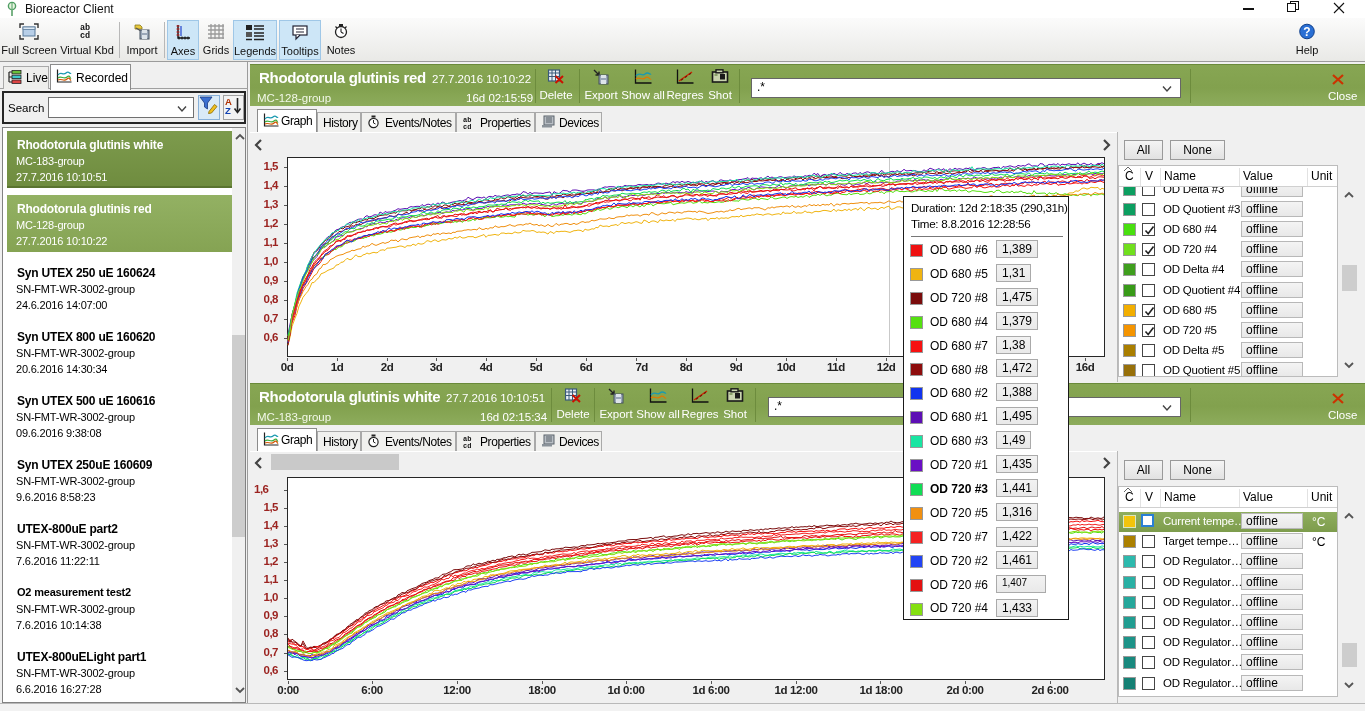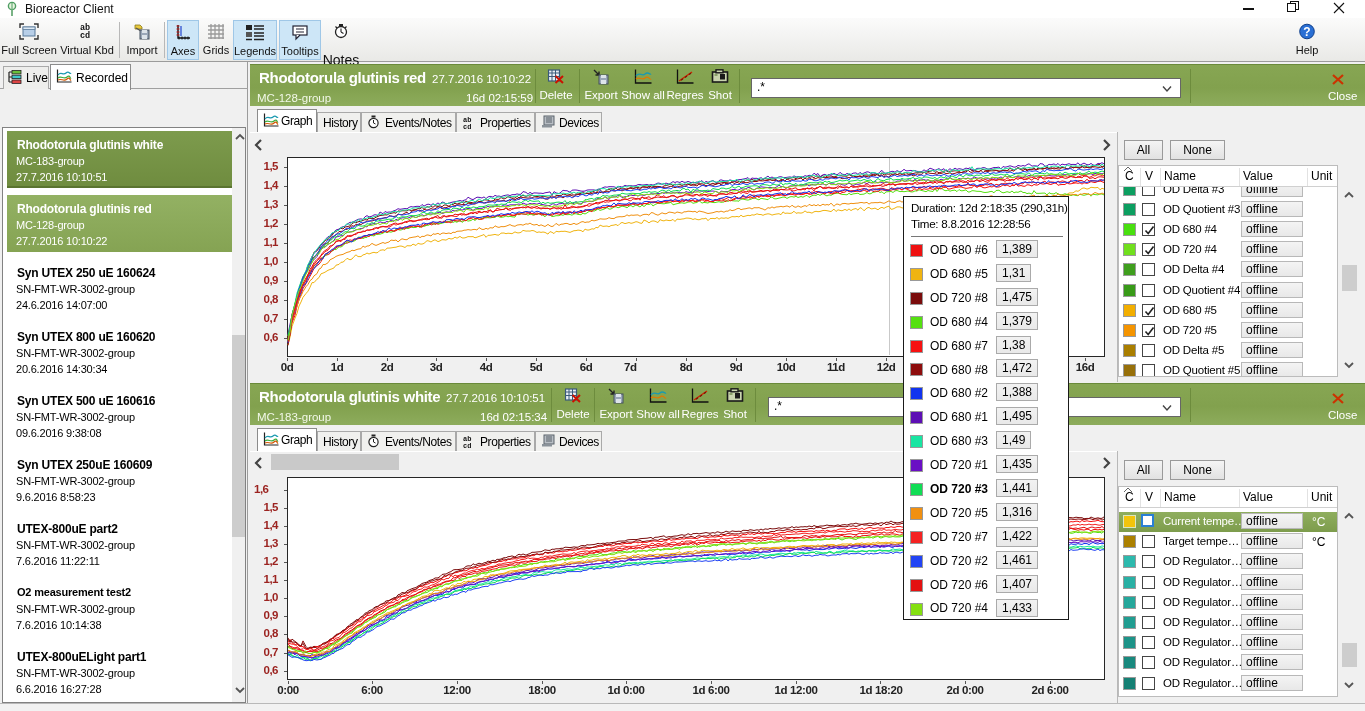--- a/index.html
+++ b/index.html
@@ -81,21 +81,21 @@
         </svg></div>
       <div class="abs nw" style="left:50%;top:24px;transform:translateX(-50%);font-size:11px;color:#111">Tooltips</div>
     </div>
     <div class="abs" style="left:323px;top:2px;width:36px;height:40px;">
       <div class="abs" style="left:50%;top:3px;transform:translateX(-50%)"><svg width="18" height="17" viewBox="0 0 18 17">
           <circle cx="9" cy="9" r="5.5" fill="#fff" stroke="#222" stroke-width="1.3"></circle>
           <rect x="7" y="1" width="4" height="2.4" fill="#222"></rect>
           <path d="M9 9 L9 5.6 M9 9 L11.5 10.5" stroke="#222" stroke-width="1.1"></path>
           <path d="M3.5 3.5 L5 5 M14.5 3.5 L13 5" stroke="#222" stroke-width="1.2"></path>
         </svg></div>
-      <div class="abs nw" style="left:50%;top:32px;transform:translateX(-50%);font-size:14px;color:#111">Notes</div>
+      <div class="abs nw" style="left:50%;top:24px;transform:translateX(-50%);font-size:11px;color:#111">Notes</div>
     </div>
     <div class="abs" style="left:1287px;top:2px;width:40px;height:40px;">
       <div class="abs" style="left:50%;top:3px;transform:translateX(-50%)"><svg width="17" height="17" viewBox="0 0 17 17">
           <circle cx="8.5" cy="8.5" r="7.3" fill="#2a6fd4" stroke="#11408a" stroke-width="1"></circle>
           <text x="8.5" y="13" font-size="12" font-weight="bold" fill="#fff" text-anchor="middle">?</text>
         </svg></div>
       <div class="abs nw" style="left:50%;top:24px;transform:translateX(-50%);font-size:11px;color:#111">Help</div>
     </div>
   </div>
 <div class="abs" style="left:0;top:62px;width:248px;height:649px;background:#f0f0f0;border-right:1px solid #9b9b9b">
@@ -109,20 +109,38 @@
       </svg></div>
     <div class="abs nw" style="left:26px;top:9px;font-size:12px">Live</div>
     <div class="abs" style="left:50px;top:2px;width:81px;height:26px;background:#fff;border:1px solid #8c8c8c;border-bottom:none"></div>
     <div class="abs" style="left:56px;top:7px"><svg width="16" height="14" viewBox="0 0 16 14">
         <path d="M1.5 0.5 V13 H15.5" fill="none" stroke="#222" stroke-width="1.2"></path>
         <path d="M2 6 C5 2,7 7,10 4 S14 6,15 4" fill="none" stroke="#1a9ab0" stroke-width="1.2"></path>
         <path d="M2 9 C5 6,8 11,11 8 S14 10,15 9" fill="none" stroke="#3fae3f" stroke-width="1.2"></path>
         <path d="M2 11 C5 9,8 13,11 10 S14 12,15 11" fill="none" stroke="#d45500" stroke-width="1.2"></path>
       </svg></div>
     <div class="abs nw" style="left:76px;top:9px;font-size:12px">Recorded</div>
+    <div class="abs" style="left:2px;top:29px;width:244px;height:33px;border:2px solid #262626;background:#f0f0f0">
+      <div class="abs nw" style="left:4px;top:9px;font-size:11.5px">Search</div>
+      <div class="abs" style="left:44px;top:4px;width:146px;height:21px;background:#fff;border:1px solid #707070">
+        <svg width="10" height="8" viewBox="0 0 10 8" style="position:absolute;right:6px;top:7px">
+          <path d="M1 1.5 L5 6 L9 1.5" fill="none" stroke="#444" stroke-width="1.4"></path>
+        </svg>
+      </div>
+      <div class="abs" style="left:194px;top:2px;width:22px;height:25px;background:#d9eaf7;border:1px solid #88b0d8"><svg width="19" height="18" viewBox="0 0 19 18">
+          <path d="M1 1 L13 1 L8.5 7 L8.5 13 L5.5 11 L5.5 7 Z" fill="#3a6fd0" stroke="#1a3a80" stroke-width="0.8"></path>
+          <path d="M10 15.5 L15.5 8.5 L18 10.5 L12.5 17 L9.5 17.6 Z" fill="#f0c020" stroke="#8a6a00" stroke-width="0.8"></path>
+        </svg></div>
+      <div class="abs" style="left:219px;top:2px;width:21px;height:25px;background:#f2f2f2;border:1px solid #a0a0a0"><svg width="19" height="19" viewBox="0 0 19 19">
+          <text x="1" y="9" font-size="9.5" font-weight="bold" fill="#b03000">A</text>
+          <text x="1" y="18" font-size="9.5" font-weight="bold" fill="#1040b0">Z</text>
+          <path d="M13.5 2 V15" stroke="#222" stroke-width="1.6"></path>
+          <path d="M10.5 12.5 L13.5 16.5 L16.5 12.5" fill="none" stroke="#222" stroke-width="1.6"></path>
+        </svg></div>
+    </div>
     <div class="abs" style="left:2px;top:65px;width:244px;height:576px;background:#fff;border:1px solid #828282;overflow:hidden">
       <div class="abs" style="left:0;top:0;width:244px;height:577px;position:relative">
         <div style="position:absolute;left:4px;top:3px;width:228px;height:57px;background:linear-gradient(180deg,#7d9b4d,#6f8c3f);border-bottom:2px solid #5a7430;color:#fff;">
           <div style="position:absolute;left:10px;top:7px;font-size:12px;font-weight:bold;letter-spacing:-0.2px;white-space:nowrap">Rhodotorula glutinis white</div>
           <div style="position:absolute;left:9px;top:24px;font-size:11px;letter-spacing:-0.2px;white-space:nowrap">MC-183-group</div>
           <div style="position:absolute;left:9px;top:40px;font-size:11px;letter-spacing:-0.2px;white-space:nowrap">27.7.2016 10:10:51</div>
         </div>
         <div style="position:absolute;left:4px;top:67px;width:228px;height:57px;background:linear-gradient(180deg,#93b163,#85a353);color:#fff;">
           <div style="position:absolute;left:10px;top:7px;font-size:12px;font-weight:bold;letter-spacing:-0.2px;white-space:nowrap">Rhodotorula glutinis red</div>
           <div style="position:absolute;left:9px;top:24px;font-size:11px;letter-spacing:-0.2px;white-space:nowrap">MC-128-group</div>
@@ -379,21 +397,21 @@
 <div class="abs nw" style="left:375px;top:361px;width:24px;text-align:center;font-size:11.5px;font-weight:bold;letter-spacing:-0.4px;color:#222">2d</div>
 <div class="abs" style="left:387px;top:358px;width:1px;height:3px;background:#555"></div>
 <div class="abs nw" style="left:424px;top:361px;width:24px;text-align:center;font-size:11.5px;font-weight:bold;letter-spacing:-0.4px;color:#222">3d</div>
 <div class="abs" style="left:436px;top:358px;width:1px;height:3px;background:#555"></div>
 <div class="abs nw" style="left:474px;top:361px;width:24px;text-align:center;font-size:11.5px;font-weight:bold;letter-spacing:-0.4px;color:#222">4d</div>
 <div class="abs" style="left:486px;top:358px;width:1px;height:3px;background:#555"></div>
 <div class="abs nw" style="left:524px;top:361px;width:24px;text-align:center;font-size:11.5px;font-weight:bold;letter-spacing:-0.4px;color:#222">5d</div>
 <div class="abs" style="left:536px;top:358px;width:1px;height:3px;background:#555"></div>
 <div class="abs nw" style="left:574px;top:361px;width:24px;text-align:center;font-size:11.5px;font-weight:bold;letter-spacing:-0.4px;color:#222">6d</div>
 <div class="abs" style="left:586px;top:358px;width:1px;height:3px;background:#555"></div>
-<div class="abs nw" style="left:624px;top:361px;width:24px;text-align:left;font-size:11.5px;font-weight:bold;letter-spacing:-0.4px;color:#222">7d</div>
+<div class="abs nw" style="left:624px;top:361px;width:24px;text-align:right;font-size:11.5px;font-weight:bold;letter-spacing:-0.4px;color:#222">7d</div>
 <div class="abs" style="left:636px;top:358px;width:1px;height:3px;background:#555"></div>
 <div class="abs nw" style="left:674px;top:361px;width:24px;text-align:center;font-size:11.5px;font-weight:bold;letter-spacing:-0.4px;color:#222">8d</div>
 <div class="abs" style="left:686px;top:358px;width:1px;height:3px;background:#555"></div>
 <div class="abs nw" style="left:724px;top:361px;width:24px;text-align:center;font-size:11.5px;font-weight:bold;letter-spacing:-0.4px;color:#222">9d</div>
 <div class="abs" style="left:736px;top:358px;width:1px;height:3px;background:#555"></div>
 <div class="abs nw" style="left:774px;top:361px;width:24px;text-align:center;font-size:11.5px;font-weight:bold;letter-spacing:-0.4px;color:#222">10d</div>
 <div class="abs" style="left:786px;top:358px;width:1px;height:3px;background:#555"></div>
 <div class="abs nw" style="left:824px;top:361px;width:24px;text-align:center;font-size:11.5px;font-weight:bold;letter-spacing:-0.4px;color:#222">11d</div>
 <div class="abs" style="left:836px;top:358px;width:1px;height:3px;background:#555"></div>
 <div class="abs nw" style="left:874px;top:361px;width:24px;text-align:center;font-size:11.5px;font-weight:bold;letter-spacing:-0.4px;color:#222">12d</div>
@@ -464,21 +482,21 @@
 <div class="abs nw" style="left:432px;top:684px;width:50px;text-align:center;font-size:11.5px;font-weight:bold;letter-spacing:-0.4px;color:#222">12:00</div>
 <div class="abs" style="left:457px;top:681px;width:1px;height:3px;background:#555"></div>
 <div class="abs nw" style="left:517px;top:684px;width:50px;text-align:center;font-size:11.5px;font-weight:bold;letter-spacing:-0.4px;color:#222">18:00</div>
 <div class="abs" style="left:542px;top:681px;width:1px;height:3px;background:#555"></div>
 <div class="abs nw" style="left:601px;top:684px;width:50px;text-align:center;font-size:11.5px;font-weight:bold;letter-spacing:-0.4px;color:#222">1d 0:00</div>
 <div class="abs" style="left:626px;top:681px;width:1px;height:3px;background:#555"></div>
 <div class="abs nw" style="left:686px;top:684px;width:50px;text-align:center;font-size:11.5px;font-weight:bold;letter-spacing:-0.4px;color:#222">1d 6:00</div>
 <div class="abs" style="left:711px;top:681px;width:1px;height:3px;background:#555"></div>
 <div class="abs nw" style="left:771px;top:684px;width:50px;text-align:center;font-size:11.5px;font-weight:bold;letter-spacing:-0.4px;color:#222">1d 12:00</div>
 <div class="abs" style="left:796px;top:681px;width:1px;height:3px;background:#555"></div>
-<div class="abs nw" style="left:856px;top:684px;width:50px;text-align:center;font-size:11.5px;font-weight:bold;letter-spacing:-0.4px;color:#222">1d 18:20</div>
+<div class="abs nw" style="left:856px;top:684px;width:50px;text-align:center;font-size:11.5px;font-weight:bold;letter-spacing:-0.4px;color:#222">1d 18:00</div>
 <div class="abs" style="left:880px;top:681px;width:1px;height:3px;background:#555"></div>
 <div class="abs nw" style="left:940px;top:684px;width:50px;text-align:center;font-size:11.5px;font-weight:bold;letter-spacing:-0.4px;color:#222">2d 0:00</div>
 <div class="abs" style="left:965px;top:681px;width:1px;height:3px;background:#555"></div>
 <div class="abs nw" style="left:1025px;top:684px;width:50px;text-align:center;font-size:11.5px;font-weight:bold;letter-spacing:-0.4px;color:#222">2d 6:00</div>
 <div class="abs" style="left:1050px;top:681px;width:1px;height:3px;background:#555"></div>
 <svg width="818" height="203" style="position:absolute;left:287px;top:477px" viewBox="287 477 818 203">
     <polyline points="288,646.8 290,646.6 292,646.8 295,648.6 297,649.0 299,649.9 301,650.7 303,650.9 306,652.7 308,651.3 310,651.7 312,651.4 314,651.4 317,651.7 319,651.1 321,650.4 323,649.1 325,648.0 328,646.5 330,645.0 332,643.9 334,643.5 336,641.7 339,639.8 341,638.4 343,636.5 345,635.6 347,633.6 350,632.0 352,630.6 354,628.8 356,627.4 358,625.5 361,623.9 363,622.7 365,620.1 367,620.0 369,618.2 372,618.1 374,616.3 376,614.7 378,613.1 380,612.2 383,610.3 385,609.3 387,607.8 389,607.0 391,605.5 394,605.0 396,603.6 398,603.7 400,601.9 402,600.5 405,600.0 407,599.4 409,596.8 411,597.0 413,595.9 416,594.3 418,593.1 420,592.4 422,591.6 424,590.5 427,589.1 429,588.2 431,588.3 433,586.7 435,586.6 438,585.4 440,584.7 442,584.1 444,582.5 446,581.9 449,581.3 451,580.7 453,580.5 455,579.9 457,577.3 460,578.5 462,576.3 464,576.6 466,576.4 468,574.3 471,574.4 473,573.8 475,572.9 477,573.3 479,573.1 482,571.3 484,571.1 486,570.9 488,570.2 490,570.0 493,569.1 495,568.9 497,568.5 499,567.2 501,567.1 504,566.8 506,566.6 508,565.7 510,565.3 512,564.9 515,565.4 517,564.0 519,564.2 521,562.6 523,563.1 526,563.2 528,562.1 530,562.0 532,561.4 534,561.6 537,561.3 539,560.1 541,559.8 543,559.9 545,559.3 548,558.8 550,559.0 552,557.7 554,558.1 556,558.7 559,556.8 561,557.1 563,556.9 565,556.4 567,555.9 570,557.3 572,556.2 574,555.4 576,555.0 578,554.8 581,556.1 583,555.2 585,554.7 587,554.7 589,553.3 592,553.2 594,553.4 596,552.1 598,552.5 600,553.0 603,551.6 605,552.0 607,551.6 609,550.8 611,550.8 614,551.0 616,550.3 618,550.7 620,550.4 622,550.4 625,549.0 627,550.2 629,548.6 631,548.7 633,548.3 636,549.0 638,548.1 640,547.4 642,549.1 644,548.2 647,546.8 649,547.4 651,548.2 653,547.4 655,547.3 658,546.7 660,546.0 662,546.3 664,545.9 666,546.4 669,545.7 671,547.0 673,546.1 675,544.9 677,545.0 680,545.7 682,544.4 684,544.6 686,543.9 688,545.0 691,543.2 693,544.5 695,543.3 697,545.0 699,544.3 702,542.6 704,543.6 706,542.3 708,543.1 710,543.2 713,542.7 715,542.1 717,542.6 719,542.5 721,542.5 724,542.6 726,542.6 728,541.8 730,543.0 732,542.5 735,542.3 737,542.2 739,542.4 741,541.6 743,541.8 746,541.0 748,541.0 750,541.0 752,541.0 754,540.6 757,541.2 759,540.3 761,541.5 763,539.8 765,540.7 768,539.3 770,539.3 772,539.0 774,539.6 776,540.0 779,540.2 781,539.3 783,540.3 785,538.9 787,538.9 790,538.3 792,537.7 794,538.5 796,538.2 798,538.0 801,537.7 803,538.0 805,537.8 807,539.0 809,537.7 812,537.5 814,537.1 816,536.7 818,537.6 820,537.5 823,536.4 825,537.2 827,536.4 829,536.3 831,536.9 834,536.8 836,536.8 838,536.5 840,535.9 842,535.4 845,536.7 847,536.5 849,536.5 851,536.7 853,537.5 856,535.7 858,536.6 860,536.7 862,535.7 864,535.6 867,535.5 869,535.1 871,535.1 873,534.2 875,534.9 878,535.0 880,534.4 882,533.8 884,535.2 886,534.8 889,534.8 891,533.9 893,533.9 895,534.1 897,534.5 900,535.3 902,533.9 904,534.6 906,534.9 908,533.9 911,534.6 913,533.8 915,533.2 917,534.1 919,534.6 922,534.4 924,533.5 926,533.5 928,534.2 930,534.3 933,533.4 935,533.7 937,534.5 939,533.3 941,532.7 944,533.5 946,533.9 948,533.1 950,533.9 952,532.8 955,533.1 957,533.2 959,533.0 961,533.2 963,532.4 966,532.3 968,532.5 970,532.6 972,532.4 974,532.4 977,532.5 979,532.4 981,532.5 983,533.0 985,532.4 988,532.2 990,532.1 992,531.3 994,532.3 996,531.2 999,531.8 1001,531.9 1003,531.1 1005,531.7 1007,531.8 1010,531.6 1012,531.4 1014,531.7 1016,531.3 1018,531.9 1021,531.3 1023,530.5 1025,531.0 1027,530.9 1029,530.9 1032,531.7 1034,530.7 1036,530.4 1038,530.3 1040,530.4 1043,531.0 1045,530.4 1047,530.5 1049,530.8 1051,529.7 1054,529.2 1056,530.0 1058,529.6 1060,530.3 1062,529.6 1065,529.6 1067,529.7 1069,529.4 1071,528.1 1073,529.1 1076,529.7 1078,530.3 1080,529.7 1082,529.7 1084,530.1 1087,529.2 1089,529.5 1091,531.0 1093,529.7 1095,529.4 1098,529.9 1100,529.3 1102,529.9 1104,529.4" fill="none" stroke="#ee1111" stroke-width="1"></polyline>
     <polyline points="288,651.1 290,650.9 292,653.5 295,652.6 297,652.1 299,654.7 301,654.1 303,655.1 306,656.2 308,655.0 310,656.4 312,656.2 314,654.6 317,654.0 319,653.9 321,653.0 323,651.8 325,652.0 328,649.7 330,649.0 332,649.1 334,645.6 336,644.7 339,643.6 341,642.7 343,640.8 345,639.4 347,637.6 350,636.1 352,635.6 354,632.8 356,631.9 358,630.8 361,629.2 363,627.2 365,627.0 367,624.8 369,624.5 372,621.5 374,621.0 376,619.8 378,618.3 380,616.8 383,615.5 385,614.3 387,612.9 389,612.6 391,611.5 394,610.4 396,609.4 398,608.3 400,607.9 402,605.9 405,605.2 407,603.8 409,602.9 411,602.2 413,601.5 416,601.1 418,598.7 420,598.0 422,596.5 424,596.1 427,595.7 429,593.6 431,593.9 433,591.8 435,590.3 438,590.4 440,591.0 442,589.7 444,589.0 446,587.8 449,588.2 451,585.7 453,584.8 455,585.8 457,583.6 460,583.6 462,583.0 464,581.3 466,582.2 468,581.1 471,581.5 473,579.6 475,579.2 477,579.2 479,578.4 482,578.6 484,576.8 486,576.4 488,576.8 490,574.8 493,575.1 495,575.0 497,574.7 499,573.8 501,573.9 504,573.2 506,572.6 508,571.6 510,571.0 512,570.8 515,570.6 517,570.5 519,569.7 521,569.7 523,569.3 526,569.1 528,568.9 530,568.8 532,569.3 534,567.2 537,567.9 539,567.4 541,566.6 543,566.4 545,565.0 548,566.2 550,565.7 552,565.1 554,565.1 556,564.2 559,564.9 561,564.3 563,563.6 565,562.0 567,563.7 570,562.1 572,561.9 574,562.3 576,562.1 578,561.7 581,561.3 583,560.8 585,562.1 587,559.7 589,560.4 592,560.1 594,559.4 596,559.0 598,558.8 600,559.2 603,559.3 605,558.1 607,559.1 609,558.4 611,557.6 614,557.2 616,557.5 618,556.7 620,556.7 622,555.6 625,555.6 627,556.4 629,557.2 631,556.5 633,555.2 636,555.4 638,554.2 640,555.5 642,554.8 644,555.1 647,555.7 649,554.3 651,554.7 653,555.1 655,554.6 658,554.1 660,554.6 662,554.4 664,554.1 666,553.2 669,554.4 671,553.6 673,553.4 675,553.5 677,552.9 680,551.7 682,553.7 684,552.7 686,552.2 688,551.6 691,551.7 693,552.3 695,550.4 697,551.0 699,552.2 702,550.1 704,550.4 706,550.8 708,550.6 710,550.9 713,550.9 715,550.6 717,550.2 719,550.5 721,550.7 724,549.4 726,549.9 728,550.2 730,549.6 732,548.5 735,549.6 737,549.1 739,549.2 741,548.9 743,547.8 746,549.3 748,549.4 750,548.9 752,548.8 754,547.6 757,547.5 759,548.2 761,548.1 763,547.7 765,547.7 768,547.7 770,548.2 772,547.6 774,547.4 776,547.4 779,547.3 781,547.0 783,547.9 785,547.1 787,546.6 790,546.2 792,546.9 794,546.4 796,547.2 798,546.6 801,545.9 803,545.5 805,545.6 807,545.9 809,545.9 812,545.3 814,545.9 816,545.9 818,544.7 820,546.2 823,544.9 825,545.7 827,544.6 829,544.8 831,544.5 834,544.6 836,545.7 838,545.8 840,545.1 842,543.9 845,544.1 847,543.9 849,544.1 851,543.5 853,544.8 856,543.4 858,543.3 860,543.5 862,542.7 864,544.1 867,543.1 869,543.0 871,543.6 873,542.6 875,543.2 878,541.9 880,542.8 882,542.6 884,542.7 886,542.2 889,543.0 891,541.9 893,542.4 895,542.2 897,542.8 900,542.5 902,542.0 904,542.6 906,542.0 908,542.6 911,541.7 913,542.1 915,542.5 917,541.8 919,541.6 922,541.4 924,541.8 926,541.8 928,542.3 930,542.3 933,540.8 935,541.5 937,541.3 939,541.2 941,541.3 944,540.6 946,541.2 948,541.2 950,540.8 952,541.5 955,541.1 957,541.4 959,541.9 961,539.6 963,540.5 966,539.8 968,539.8 970,540.5 972,540.9 974,539.8 977,540.3 979,540.3 981,539.4 983,540.0 985,540.5 988,540.9 990,540.0 992,540.4 994,540.4 996,539.8 999,540.4 1001,540.0 1003,539.7 1005,540.0 1007,540.3 1010,539.9 1012,539.7 1014,539.7 1016,540.1 1018,540.1 1021,540.6 1023,539.7 1025,539.1 1027,538.8 1029,539.7 1032,539.6 1034,539.6 1036,539.6 1038,539.3 1040,539.3 1043,538.8 1045,539.6 1047,537.6 1049,537.9 1051,538.5 1054,539.4 1056,539.5 1058,539.5 1060,539.6 1062,538.5 1065,538.6 1067,539.2 1069,538.5 1071,539.2 1073,538.4 1076,538.1 1078,538.7 1080,538.1 1082,537.9 1084,538.0 1087,538.4 1089,538.1 1091,538.1 1093,538.3 1095,538.5 1098,538.7 1100,538.1 1102,539.1 1104,538.5" fill="none" stroke="#f0b411" stroke-width="1"></polyline>
     <polyline points="288,637.8 290,642.5 292,639.1 295,641.4 297,642.8 299,644.7 301,646.1 303,643.3 306,648.8 308,648.4 310,647.1 312,647.3 314,647.5 317,646.9 319,645.9 321,645.0 323,643.3 325,642.6 328,641.4 330,639.1 332,638.9 334,636.9 336,634.5 339,633.6 341,632.0 343,630.2 345,629.7 347,627.5 350,624.4 352,623.3 354,621.9 356,619.8 358,619.7 361,616.9 363,615.8 365,613.2 367,612.6 369,610.8 372,609.7 374,607.8 376,606.6 378,606.3 380,604.9 383,603.7 385,601.6 387,600.7 389,600.7 391,599.7 394,597.7 396,597.5 398,594.8 400,594.2 402,592.5 405,593.0 407,590.8 409,590.0 411,589.1 413,588.3 416,587.5 418,586.0 420,585.1 422,583.5 424,582.9 427,582.1 429,580.6 431,580.0 433,579.4 435,578.0 438,577.9 440,576.6 442,574.5 444,574.1 446,574.0 449,572.3 451,571.6 453,570.0 455,569.6 457,569.7 460,569.3 462,569.0 464,568.2 466,566.4 468,565.8 471,566.0 473,563.7 475,565.0 477,564.1 479,563.2 482,564.0 484,562.8 486,562.5 488,561.1 490,561.6 493,560.2 495,560.9 497,559.3 499,559.4 501,559.0 504,557.7 506,557.8 508,556.7 510,556.5 512,555.9 515,557.0 517,555.4 519,554.2 521,555.0 523,554.0 526,555.1 528,554.2 530,553.6 532,552.3 534,552.3 537,552.0 539,551.8 541,551.7 543,550.8 545,549.8 548,550.4 550,550.4 552,549.2 554,549.3 556,548.8 559,548.8 561,548.3 563,548.3 565,547.2 567,547.3 570,547.6 572,547.3 574,546.9 576,547.2 578,547.2 581,545.7 583,545.5 585,545.9 587,544.7 589,545.0 592,544.7 594,544.5 596,544.1 598,543.3 600,543.9 603,543.2 605,543.5 607,542.8 609,543.1 611,542.7 614,542.3 616,542.1 618,541.2 620,541.1 622,541.0 625,541.0 627,540.0 629,539.7 631,539.6 633,539.5 636,539.6 638,539.3 640,538.7 642,538.5 644,538.4 647,538.2 649,537.8 651,537.4 653,538.7 655,537.3 658,537.2 660,536.6 662,536.3 664,535.8 666,537.4 669,536.6 671,536.8 673,536.3 675,536.0 677,536.0 680,535.1 682,534.7 684,535.3 686,535.0 688,533.7 691,535.0 693,533.6 695,533.6 697,533.3 699,533.9 702,533.3 704,533.0 706,532.5 708,533.0 710,533.3 713,532.6 715,533.2 717,531.8 719,532.1 721,533.0 724,532.3 726,531.1 728,531.9 730,532.2 732,530.9 735,531.4 737,531.4 739,531.2 741,531.6 743,530.3 746,530.4 748,530.6 750,529.7 752,530.0 754,530.5 757,529.8 759,530.2 761,529.1 763,530.1 765,528.9 768,529.3 770,528.4 772,528.9 774,528.8 776,528.6 779,527.8 781,528.4 783,528.1 785,527.7 787,528.2 790,527.7 792,526.6 794,527.9 796,526.9 798,527.4 801,526.8 803,526.9 805,526.6 807,526.9 809,526.0 812,526.8 814,525.5 816,526.4 818,526.6 820,526.0 823,526.0 825,525.6 827,525.0 829,525.5 831,525.4 834,525.9 836,525.4 838,524.8 840,525.6 842,524.9 845,524.6 847,525.1 849,524.4 851,523.8 853,524.0 856,523.1 858,523.9 860,524.2 862,524.3 864,524.0 867,523.7 869,523.2 871,523.2 873,523.8 875,522.9 878,523.6 880,523.1 882,522.7 884,523.5 886,522.2 889,522.4 891,521.0 893,522.3 895,522.4 897,522.9 900,522.5 902,521.7 904,521.8 906,523.0 908,522.1 911,521.7 913,521.2 915,521.5 917,521.4 919,521.4 922,521.0 924,520.3 926,521.0 928,520.4 930,520.7 933,520.8 935,520.0 937,521.1 939,520.3 941,520.8 944,520.5 946,520.2 948,520.6 950,520.8 952,520.6 955,520.1 957,520.0 959,520.8 961,520.0 963,520.5 966,519.8 968,519.6 970,520.6 972,519.5 974,519.6 977,519.6 979,519.9 981,519.6 983,519.2 985,519.9 988,519.2 990,520.0 992,518.6 994,519.1 996,519.2 999,519.5 1001,518.8 1003,520.0 1005,518.6 1007,518.7 1010,518.9 1012,518.2 1014,518.4 1016,518.9 1018,518.9 1021,518.9 1023,518.6 1025,518.0 1027,518.6 1029,517.4 1032,518.5 1034,518.0 1036,518.8 1038,517.4 1040,518.4 1043,519.0 1045,518.7 1047,518.9 1049,519.0 1051,518.2 1054,518.5 1056,518.3 1058,518.4 1060,518.2 1062,518.2 1065,518.5 1067,517.6 1069,517.6 1071,517.6 1073,518.0 1076,517.2 1078,517.5 1080,517.7 1082,517.7 1084,518.7 1087,518.4 1089,518.5 1091,517.0 1093,518.0 1095,518.5 1098,517.8 1100,518.4 1102,518.3 1104,516.9" fill="none" stroke="#7a0c0c" stroke-width="1"></polyline>
     <polyline points="288,645.6 290,647.9 292,648.6 295,649.6 297,650.8 299,651.5 301,651.4 303,653.1 306,652.5 308,653.1 310,653.6 312,653.3 314,652.5 317,652.4 319,652.3 321,651.4 323,649.4 325,648.5 328,648.4 330,646.9 332,644.9 334,644.6 336,643.0 339,641.3 341,639.5 343,637.4 345,636.4 347,635.0 350,633.5 352,631.7 354,630.8 356,628.6 358,626.9 361,626.6 363,624.5 365,622.3 367,622.0 369,620.4 372,618.7 374,617.9 376,617.0 378,614.6 380,614.4 383,613.0 385,612.0 387,609.6 389,609.1 391,608.1 394,606.9 396,606.7 398,604.7 400,604.4 402,602.9 405,601.6 407,600.4 409,600.5 411,598.2 413,597.5 416,596.0 418,595.7 420,594.9 422,593.9 424,593.0 427,592.5 429,591.3 431,589.9 433,590.2 435,588.4 438,588.5 440,585.7 442,586.3 444,585.0 446,584.0 449,583.7 451,583.1 453,582.1 455,580.8 457,580.9 460,579.5 462,578.9 464,579.0 466,577.6 468,577.3 471,577.2 473,576.1 475,576.0 477,574.5 479,574.0 482,573.2 484,572.5 486,572.9 488,572.1 490,570.3 493,571.6 495,570.8 497,570.3 499,569.7 501,568.9 504,568.9 506,568.9 508,567.9 510,567.8 512,567.1 515,567.5 517,565.9 519,565.1 521,565.9 523,564.7 526,564.3 528,564.6 530,563.8 532,563.2 534,563.6 537,563.2 539,562.5 541,561.9 543,562.1 545,561.2 548,561.8 550,560.7 552,560.5 554,560.9 556,559.1 559,559.0 561,559.6 563,558.9 565,559.4 567,558.3 570,558.8 572,558.1 574,558.1 576,557.4 578,556.7 581,556.6 583,556.6 585,556.6 587,556.2 589,555.2 592,555.0 594,554.7 596,554.8 598,554.4 600,553.1 603,554.7 605,554.6 607,554.5 609,554.3 611,553.3 614,552.8 616,552.8 618,551.6 620,552.0 622,551.6 625,551.7 627,552.2 629,551.7 631,552.5 633,550.3 636,551.3 638,550.8 640,550.9 642,551.1 644,550.5 647,551.4 649,549.8 651,550.2 653,549.7 655,549.8 658,549.4 660,549.6 662,549.7 664,549.8 666,549.0 669,549.4 671,549.3 673,549.1 675,547.4 677,547.8 680,547.6 682,548.0 684,547.5 686,547.4 688,546.6 691,547.8 693,546.5 695,545.7 697,547.7 699,546.1 702,546.1 704,546.0 706,546.8 708,545.9 710,546.6 713,545.2 715,545.2 717,545.9 719,544.1 721,543.7 724,544.3 726,545.2 728,544.4 730,543.9 732,545.2 735,544.1 737,543.9 739,544.1 741,543.5 743,543.0 746,544.0 748,543.4 750,542.5 752,543.6 754,543.4 757,543.2 759,542.7 761,543.1 763,543.3 765,543.3 768,542.9 770,541.3 772,541.3 774,543.1 776,541.7 779,542.0 781,541.4 783,540.8 785,540.8 787,540.9 790,541.8 792,540.9 794,541.4 796,540.8 798,540.4 801,540.6 803,539.4 805,540.0 807,540.0 809,540.0 812,539.1 814,539.9 816,540.2 818,539.5 820,540.1 823,539.8 825,539.3 827,538.8 829,539.7 831,538.7 834,539.2 836,538.3 838,538.3 840,539.1 842,540.0 845,538.7 847,538.0 849,537.7 851,537.9 853,539.0 856,539.5 858,538.3 860,537.7 862,537.0 864,537.5 867,537.2 869,536.6 871,537.2 873,538.2 875,537.2 878,536.4 880,537.9 882,537.8 884,536.8 886,536.5 889,537.2 891,537.0 893,536.5 895,536.9 897,536.9 900,536.9 902,536.2 904,536.1 906,536.8 908,536.1 911,536.7 913,535.6 915,536.1 917,535.5 919,535.9 922,536.6 924,535.0 926,535.7 928,536.2 930,536.4 933,536.2 935,533.8 937,535.1 939,534.5 941,534.7 944,535.2 946,534.8 948,535.5 950,535.3 952,534.6 955,535.6 957,535.7 959,535.1 961,535.1 963,534.7 966,535.5 968,534.7 970,534.5 972,534.7 974,535.8 977,534.2 979,535.0 981,534.2 983,534.7 985,534.0 988,534.8 990,534.9 992,534.8 994,534.6 996,534.1 999,534.2 1001,533.8 1003,533.0 1005,533.9 1007,534.4 1010,534.1 1012,534.8 1014,533.8 1016,533.6 1018,533.4 1021,532.6 1023,533.2 1025,533.9 1027,533.4 1029,533.7 1032,533.2 1034,533.8 1036,533.6 1038,533.3 1040,533.8 1043,533.1 1045,533.5 1047,533.6 1049,531.7 1051,533.5 1054,532.5 1056,533.9 1058,532.4 1060,532.5 1062,533.5 1065,533.0 1067,533.1 1069,532.6 1071,533.3 1073,533.1 1076,532.0 1078,532.7 1080,532.2 1082,533.1 1084,532.0 1087,532.5 1089,533.0 1091,533.4 1093,532.0 1095,532.0 1098,532.6 1100,532.3 1102,533.2 1104,531.2" fill="none" stroke="#55e011" stroke-width="1"></polyline>
@@ -689,16 +707,16 @@
     <div style="position:absolute;left:26px;top:309px;font-size:12px;white-space:nowrap">OD 720 #5</div>
     <div style="position:absolute;left:92px;top:306px;height:18px;background:linear-gradient(180deg,#f2f2f2,#e9e9e9);border:1px solid #aaa;font-size:12px;padding:1px 5px 0 5px">1,316</div>
     <div style="position:absolute;left:6px;top:334px;width:13px;height:13px;background:#f42222;border:1px solid #999"></div>
     <div style="position:absolute;left:26px;top:333px;font-size:12px;white-space:nowrap">OD 720 #7</div>
     <div style="position:absolute;left:92px;top:330px;height:18px;background:linear-gradient(180deg,#f2f2f2,#e9e9e9);border:1px solid #aaa;font-size:12px;padding:1px 5px 17px 5px">1,422</div>
     <div style="position:absolute;left:6px;top:358px;width:13px;height:13px;background:#2244f4;border:1px solid #999"></div>
     <div style="position:absolute;left:26px;top:357px;font-size:12px;white-space:nowrap">OD 720 #2</div>
     <div style="position:absolute;left:92px;top:354px;height:18px;background:linear-gradient(180deg,#f2f2f2,#e9e9e9);border:1px solid #aaa;font-size:12px;padding:1px 5px 0 5px">1,461</div>
     <div style="position:absolute;left:6px;top:382px;width:13px;height:13px;background:#e31111;border:1px solid #999"></div>
     <div style="position:absolute;left:26px;top:381px;font-size:12px;white-space:nowrap">OD 720 #6</div>
-    <div style="position:absolute;left:92px;top:378px;height:18px;background:linear-gradient(180deg,#f2f2f2,#e9e9e9);border:1px solid #aaa;font-size:12px;padding:1px 5px 0 5px">1,407</div>
+    <div style="position:absolute;left:92px;top:378px;height:18px;background:linear-gradient(180deg,#f2f2f2,#e9e9e9);border:1px solid #aaa;font-size:10px;padding:1px 18px 0 5px">1,407</div>
     <div style="position:absolute;left:6px;top:406px;width:13px;height:13px;background:#84e011;border:1px solid #999"></div>
     <div style="position:absolute;left:26px;top:404px;font-size:12px;white-space:nowrap">OD 720 #4</div>
     <div style="position:absolute;left:92px;top:402px;height:18px;background:linear-gradient(180deg,#f2f2f2,#e9e9e9);border:1px solid #aaa;font-size:12px;padding:1px 5px 0 5px">1,433</div>
   </div>
 </body></html>

